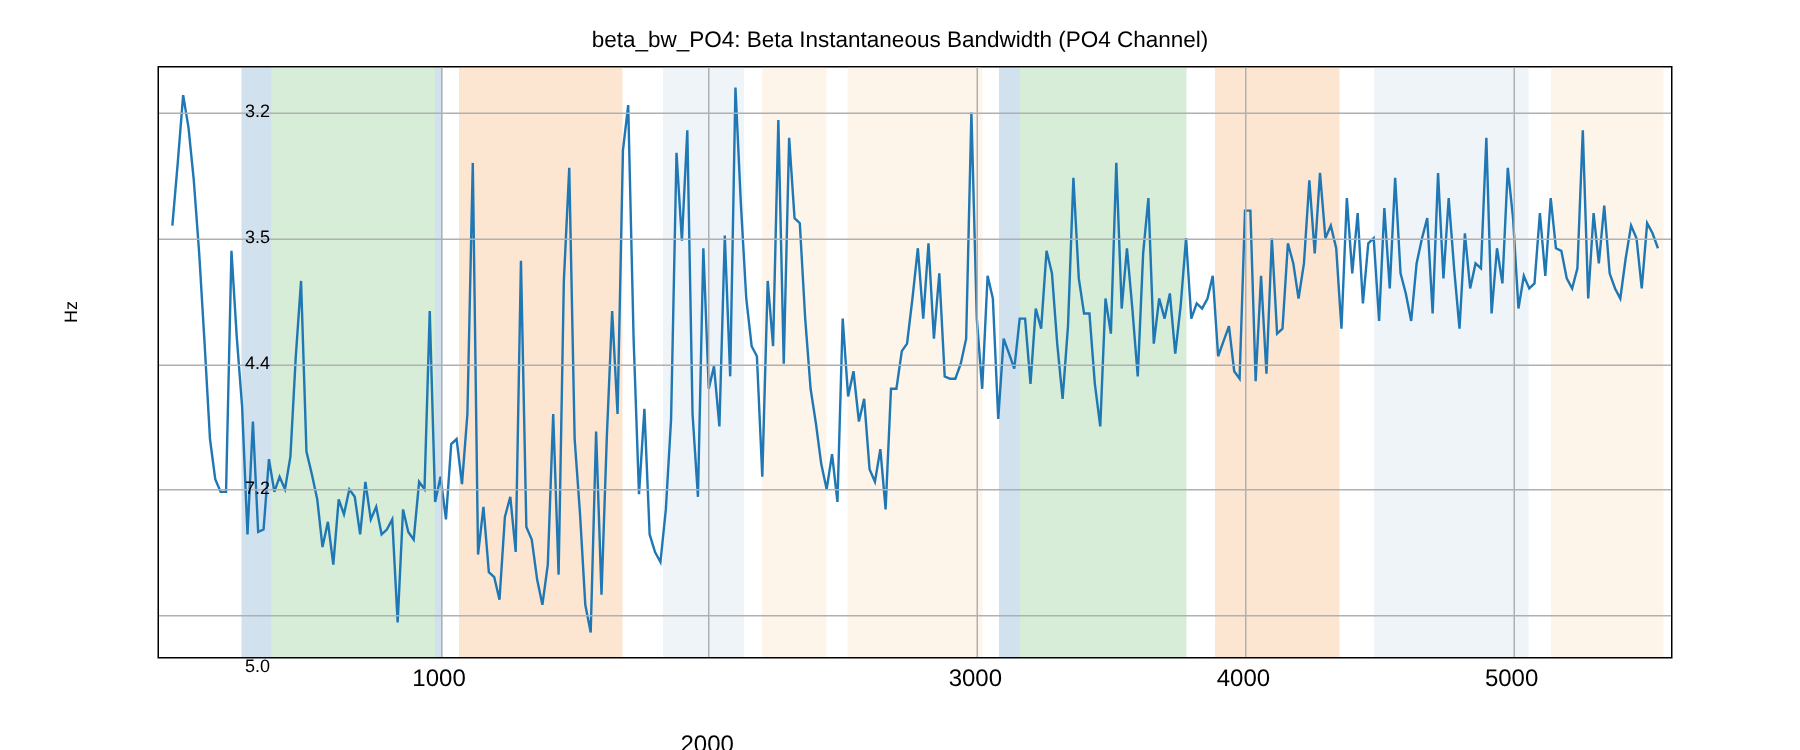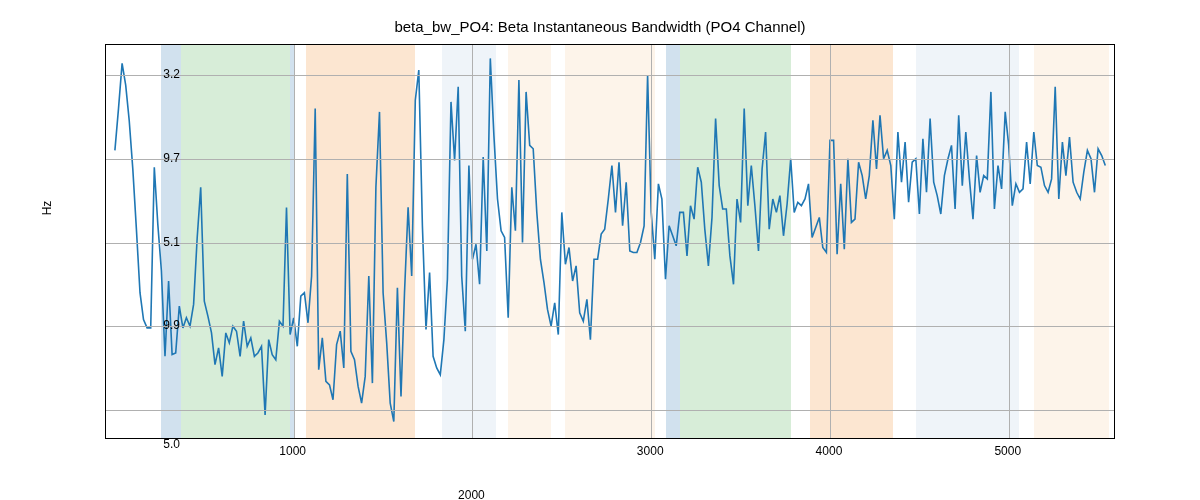--- a/index.html
+++ b/index.html
@@ -79,21 +79,21 @@
     right: 1020px;
     width: 60px;
     text-align: right;
     font-size: 12px;
     color: #000;
     transform: translateY(-50%);
   }
   .tick-x {
     position: absolute;
     top: 444px;
-    font-size: 12px;
+    font-size: 16px;
     color: #000;
     transform: translateX(-50%);
   }
   svg.line-svg {
     position: absolute;
     left: 0;
     top: 0;
     width: 100%;
     height: 100%;
     overflow: visible;
@@ -133,22 +133,22 @@
       <div class="grid-line-h" style="top: 197.5px;"></div>
       <div class="grid-line-h" style="top: 113.814px;"></div>
       <div class="grid-line-h" style="top: 30.1271px;"></div>
       <div class="grid-line-v" style="left: 187.699px;"></div>
       <div class="grid-line-v" style="left: 366.46px;"></div>
       <div class="grid-line-v" style="left: 545.221px;"></div>
       <div class="grid-line-v" style="left: 723.982px;"></div>
       <div class="grid-line-v" style="left: 902.743px;"></div>
     </div>
 <div class="tick-y" style="top: 408.873px; margin-top: 35px;">5.0</div>
-    <div class="tick-y" style="top: 325.186px;">9.9</div>
-    <div class="tick-y" style="top: 241.5px;">5.1</div>
-    <div class="tick-y" style="top: 157.814px;">9.7</div>
+    <div class="tick-y" style="top: 325.186px;">7.2</div>
+    <div class="tick-y" style="top: 241.5px;">4.4</div>
+    <div class="tick-y" style="top: 157.814px;">3.5</div>
     <div class="tick-y" style="top: 74.1271px;">3.2</div>
     <div class="tick-x" style="left: 292.699px;">1000</div>
     <div class="tick-x" style="left: 471.46px; margin-top: 44px;">2000</div>
     <div class="tick-x" style="left: 650.221px;">3000</div>
     <div class="tick-x" style="left: 828.982px;">4000</div>
     <div class="tick-x" style="left: 1007.74px;">5000</div>
   </div>
 
 </body></html>

